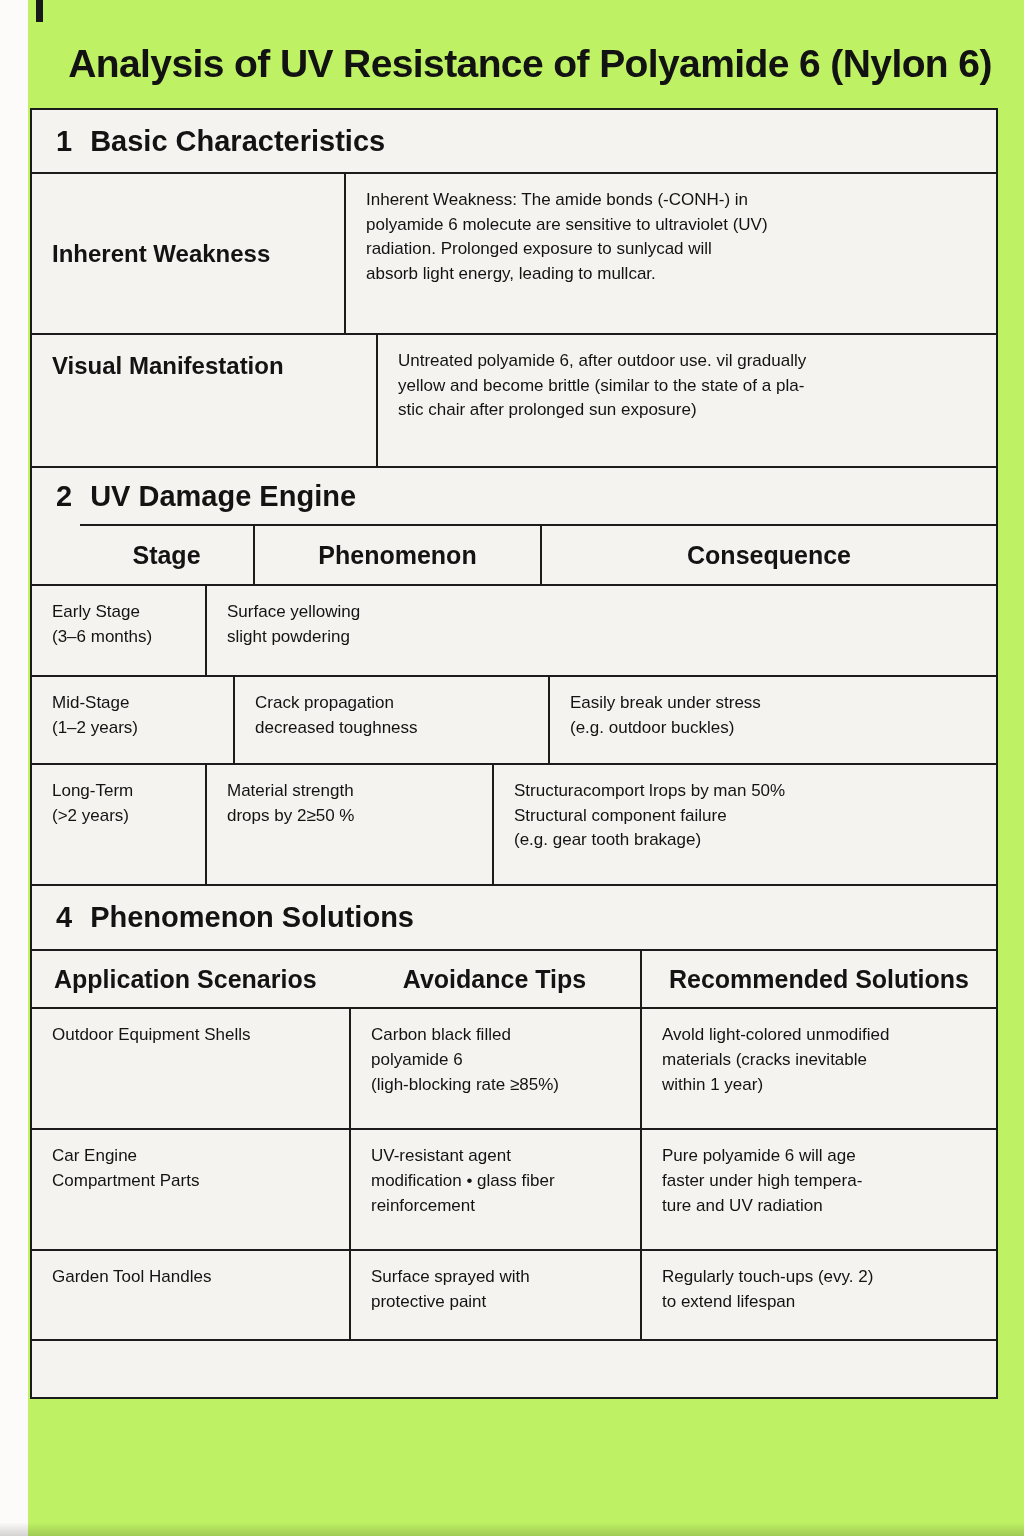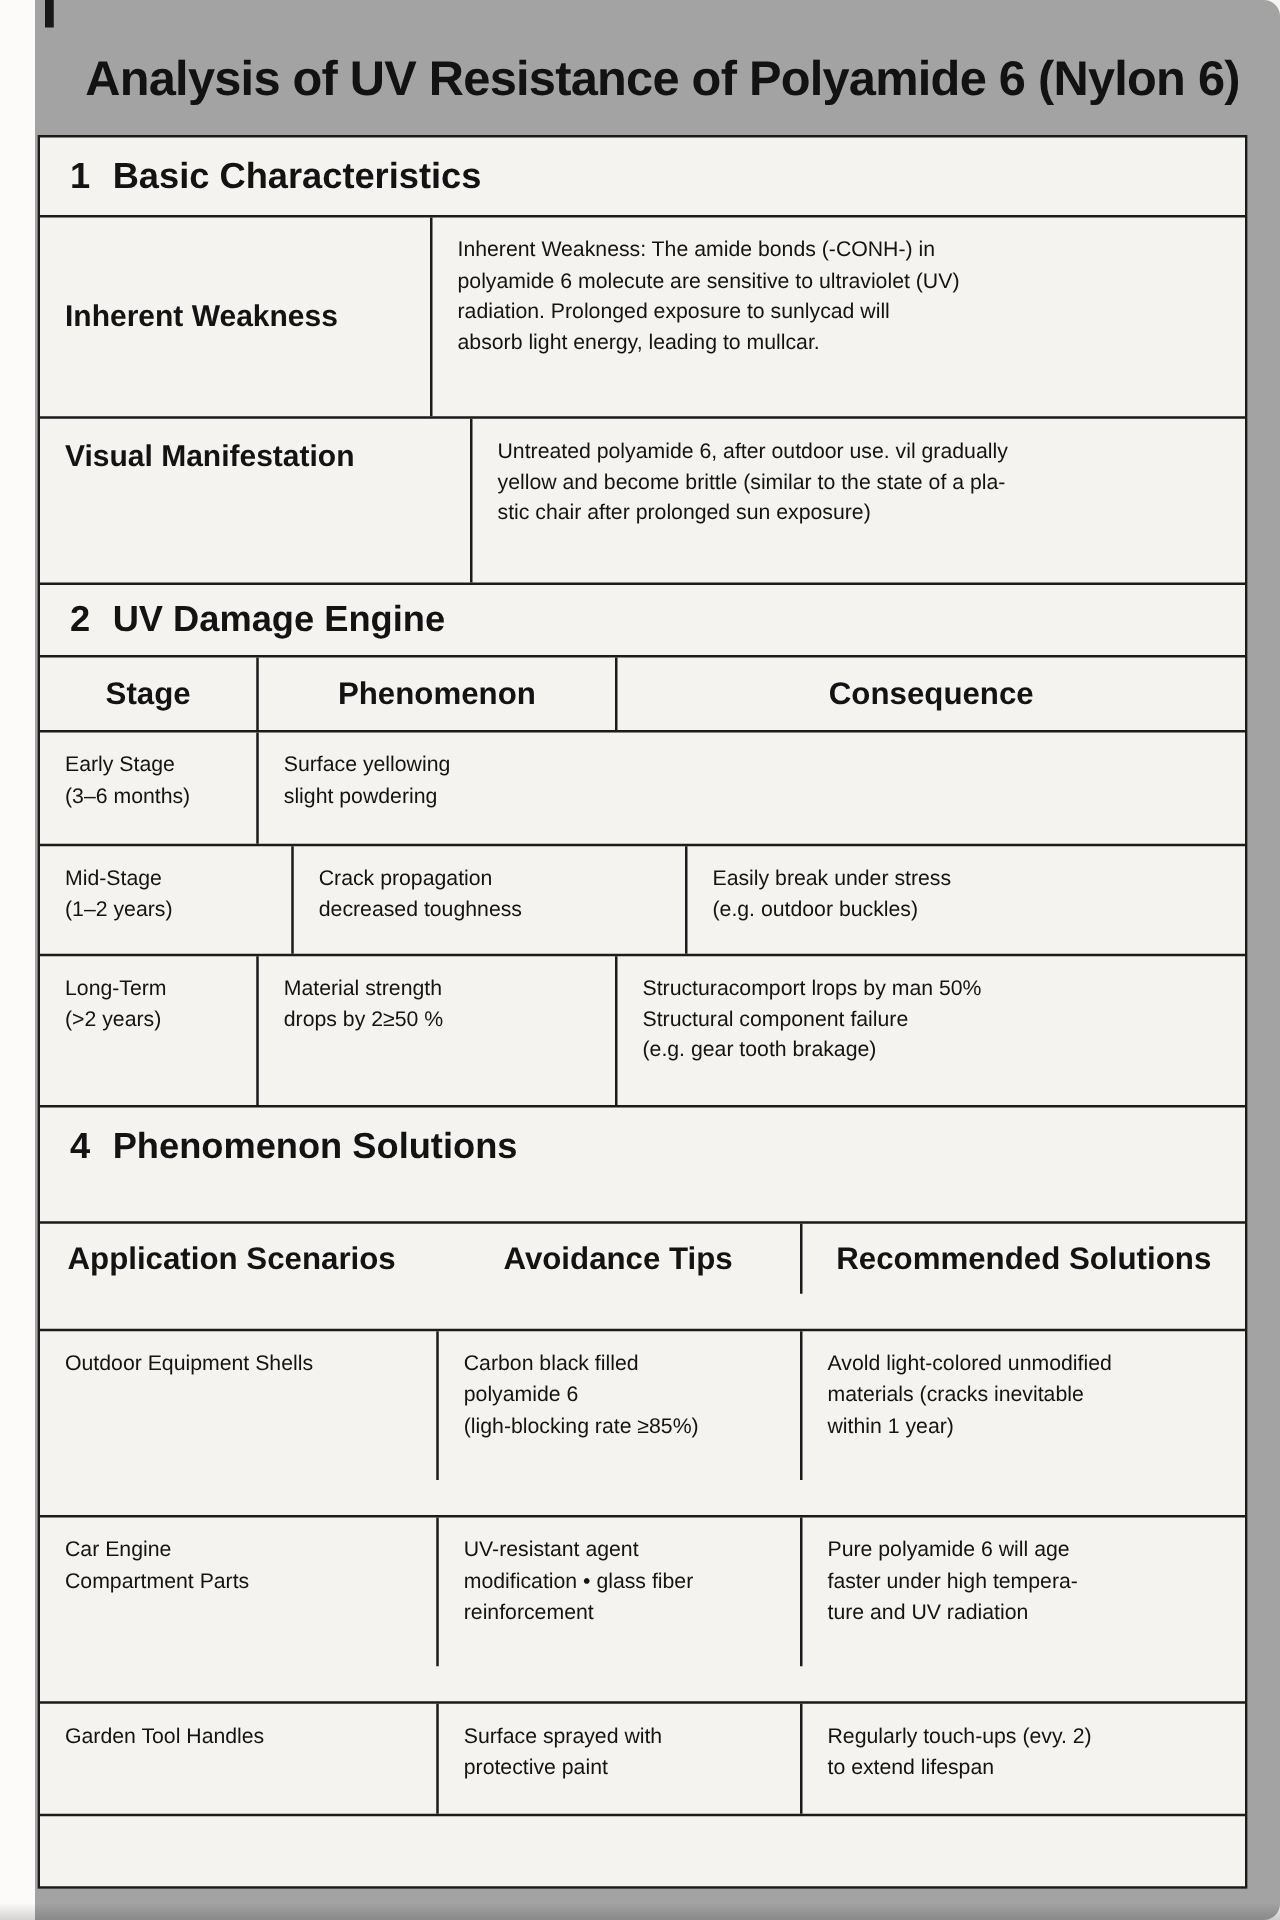--- a/index.html
+++ b/index.html
@@ -10,22 +10,21 @@
     color: #131313;
     width: 1024px;
     height: 1536px;
     overflow: hidden;
     position: relative;
   }
   .page {
     position: relative;
     width: 1024px;
     height: 1536px;
-    background: #a3a3a3;
-    border-radius: 13px;
+    background: #bef264;
   }
   .left-gutter {
     position: absolute;
     left: 0; top: 0;
     width: 28px; height: 100%;
     background: #fcfbf9;
   }
   .scan-artifact {
     position: absolute;
     left: 36px; top: 0;
@@ -86,28 +85,28 @@
     align-items: center;
     justify-content: center;
     text-align: center;
     padding: 10px 6px;
   }
   .head-cell.left { justify-content: flex-start; padding-left: 22px; }
 
   
   .grid-basic   { grid-template-columns: 312px 1fr; }
   .grid-damage  { grid-template-columns: 173px 287px 1fr; }
-  .grid-industrial { grid-template-columns: 317px 291px 1fr; margin-top: 28px; }
+  .grid-industrial { grid-template-columns: 317px 291px 1fr; }
 
   
   .h-sec1head { min-height: 62px; }
   .h-weakness { min-height: 161px; }
   .h-visual   { min-height: 133px; gap: 32px; }
   .h-sec2head { min-height: 58px; }
-  .h-dmg-head { min-height: 60px; }
+  .h-dmg-head { min-height: 60px; margin-left: 48px; }
   .h-dmg-1 { min-height: 91px; }
   .h-dmg-2 { min-height: 88px; gap: 28px; }
   .h-dmg-3 { min-height: 121px; }
   .h-sec4head { min-height: 65px; }
   .h-ind-head { min-height: 55px; }
   .h-ind-1 { min-height: 121px; }
   .h-ind-2 { min-height: 121px; }
   .h-ind-3 { min-height: 90px; }
   .h-sec5head { min-height: 58px; }
 </style>

